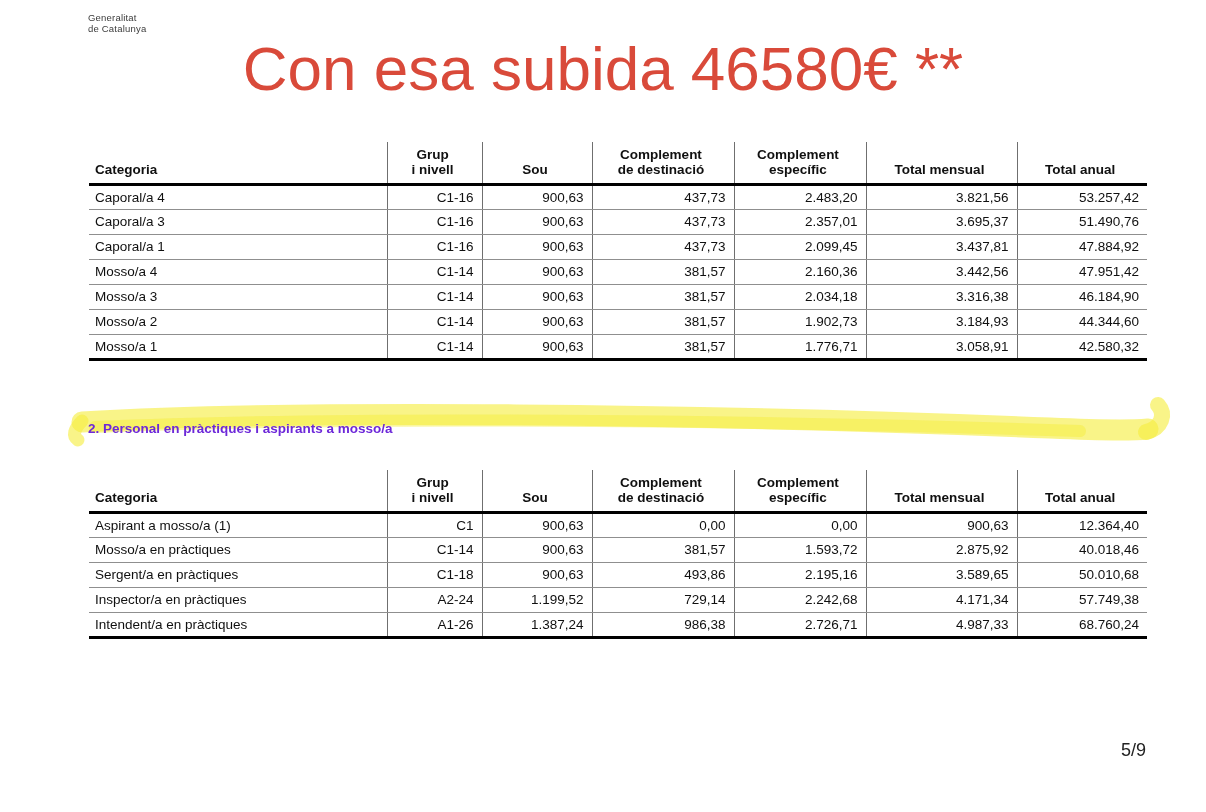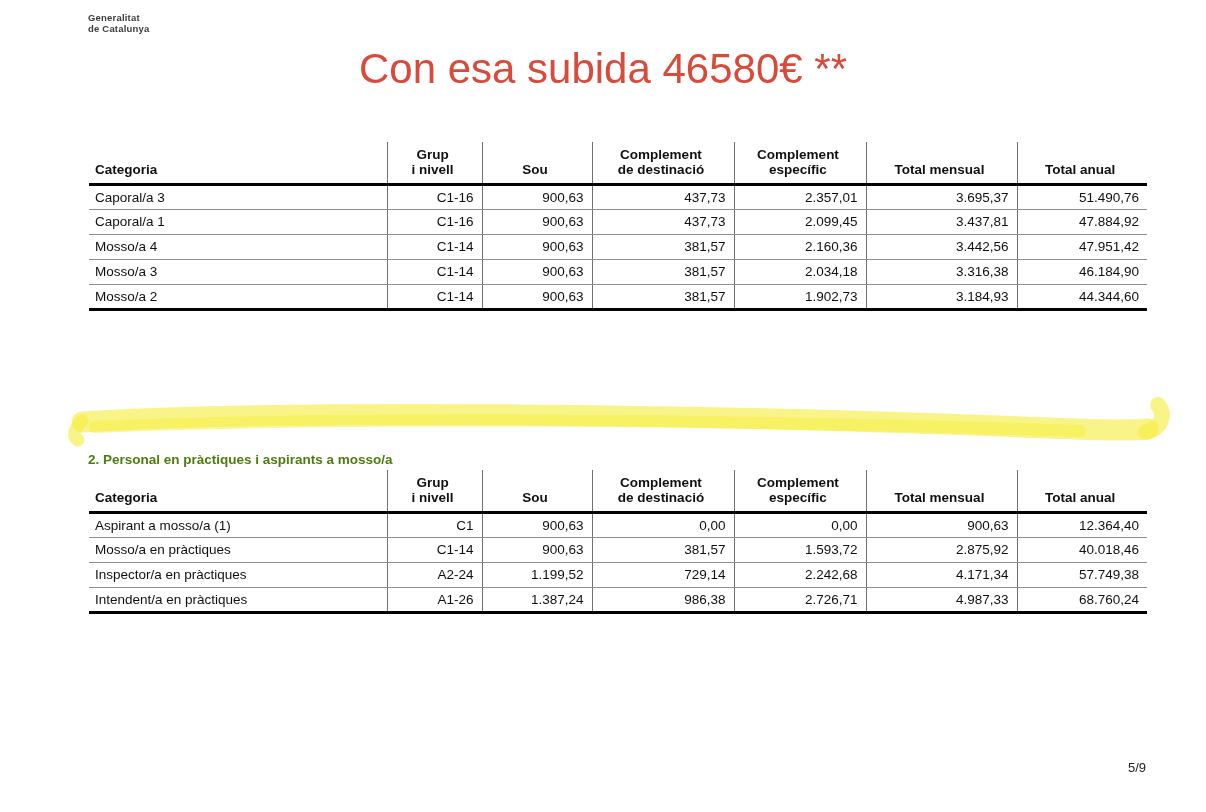--- a/index.html
+++ b/index.html
@@ -9,32 +9,32 @@
     background: #ffffff;
     font-family: "Liberation Sans", sans-serif;
     color: #111;
     overflow: hidden;
   }
 
   .logo {
     position: absolute;
     left: 88px; top: 13px;
     font-size: 9.5px;
-    font-weight: bold;
+    font-weight: normal;
     color: #3b3b3b;
     line-height: 10.5px;
     letter-spacing: 0.2px;
   }
 
   .big-title {
     position: absolute;
     left: 0; top: 36px;
     width: 100%;
     text-align: center;
-    font-size: 42px;
+    font-size: 62px;
     line-height: 66px;
     white-space: nowrap;
     color: #d94a3a;
   }
 
   .doc-table {
     position: absolute;
     border-collapse: collapse;
     table-layout: fixed;
     font-size: 13.5px;
@@ -62,30 +62,30 @@
     height: 25px;
     padding: 0 8px 0 4px;
     border-bottom: 1px solid #8f8f8f;
     white-space: nowrap;
   }
   .doc-table td.col-cat { text-align: left; padding-left: 6px; }
   .doc-table tr:last-child td { border-bottom: 3px solid #000; }
 
   .section-heading {
     position: absolute;
-    left: 88px; top: 452px;
+    left: 88px; top: 421px;
     font-size: 13.5px;
     font-weight: bold;
-    color: #4d7c0f;
+    color: #6d28d9;
   }
 
   .page-number {
     position: absolute;
-    top: 760px; right: 60px;
-    font-size: 13px;
+    top: 740px; right: 60px;
+    font-size: 18px;
     color: #222;
   }
 
   .highlight-layer {
     position: absolute;
     left: 0; top: 0;
     width: 1206px; height: 812px;
     pointer-events: none;
   }
 </style>
@@ -118,20 +118,29 @@
         <th>Complement
 de destinació</th>
         <th>Complement
 específic</th>
         <th>Total mensual</th>
         <th>Total anual</th>
       </tr>
     </thead>
     <tbody>
       <tr>
+        <td class="col-cat">Caporal/a 4</td>
+        <td>C1-16</td>
+        <td>900,63</td>
+        <td>437,73</td>
+        <td>2.483,20</td>
+        <td>3.821,56</td>
+        <td>53.257,42</td>
+      </tr>
+      <tr>
         <td class="col-cat">Caporal/a 3</td>
         <td>C1-16</td>
         <td>900,63</td>
         <td>437,73</td>
         <td>2.357,01</td>
         <td>3.695,37</td>
         <td>51.490,76</td>
       </tr>
       <tr>
         <td class="col-cat">Caporal/a 1</td>
@@ -161,20 +170,29 @@
         <td>46.184,90</td>
       </tr>
       <tr>
         <td class="col-cat">Mosso/a 2</td>
         <td>C1-14</td>
         <td>900,63</td>
         <td>381,57</td>
         <td>1.902,73</td>
         <td>3.184,93</td>
         <td>44.344,60</td>
+      </tr>
+      <tr>
+        <td class="col-cat">Mosso/a 1</td>
+        <td>C1-14</td>
+        <td>900,63</td>
+        <td>381,57</td>
+        <td>1.776,71</td>
+        <td>3.058,91</td>
+        <td>42.580,32</td>
       </tr>
     </tbody>
   </table>
 
 <svg class="highlight-layer" viewBox="0 0 1206 812" xmlns="http://www.w3.org/2000/svg">
   <path d="M 82 422 C 300 409 700 414 1050 428 C 1095 430 1125 431 1148 429" fill="none" stroke="#f5ee3f" stroke-width="21" stroke-linecap="round" opacity="0.62"></path>
   <path d="M 95 427 C 350 416 750 420 1080 431" fill="none" stroke="#f5ee3f" stroke-width="12" stroke-linecap="round" opacity="0.5"></path>
   <path d="M 82 421 C 74 429 72 436 78 440" fill="none" stroke="#f5ee3f" stroke-width="13" stroke-linecap="round" opacity="0.62"></path>
   <path d="M 1146 432 C 1162 428 1166 414 1158 405" fill="none" stroke="#f5ee3f" stroke-width="16" stroke-linecap="round" opacity="0.62"></path>
 </svg>
@@ -218,20 +236,29 @@
       <tr>
         <td class="col-cat">Mosso/a en pràctiques</td>
         <td>C1-14</td>
         <td>900,63</td>
         <td>381,57</td>
         <td>1.593,72</td>
         <td>2.875,92</td>
         <td>40.018,46</td>
       </tr>
       <tr>
+        <td class="col-cat">Sergent/a en pràctiques</td>
+        <td>C1-18</td>
+        <td>900,63</td>
+        <td>493,86</td>
+        <td>2.195,16</td>
+        <td>3.589,65</td>
+        <td>50.010,68</td>
+      </tr>
+      <tr>
         <td class="col-cat">Inspector/a en pràctiques</td>
         <td>A2-24</td>
         <td>1.199,52</td>
         <td>729,14</td>
         <td>2.242,68</td>
         <td>4.171,34</td>
         <td>57.749,38</td>
       </tr>
       <tr>
         <td class="col-cat">Intendent/a en pràctiques</td>

